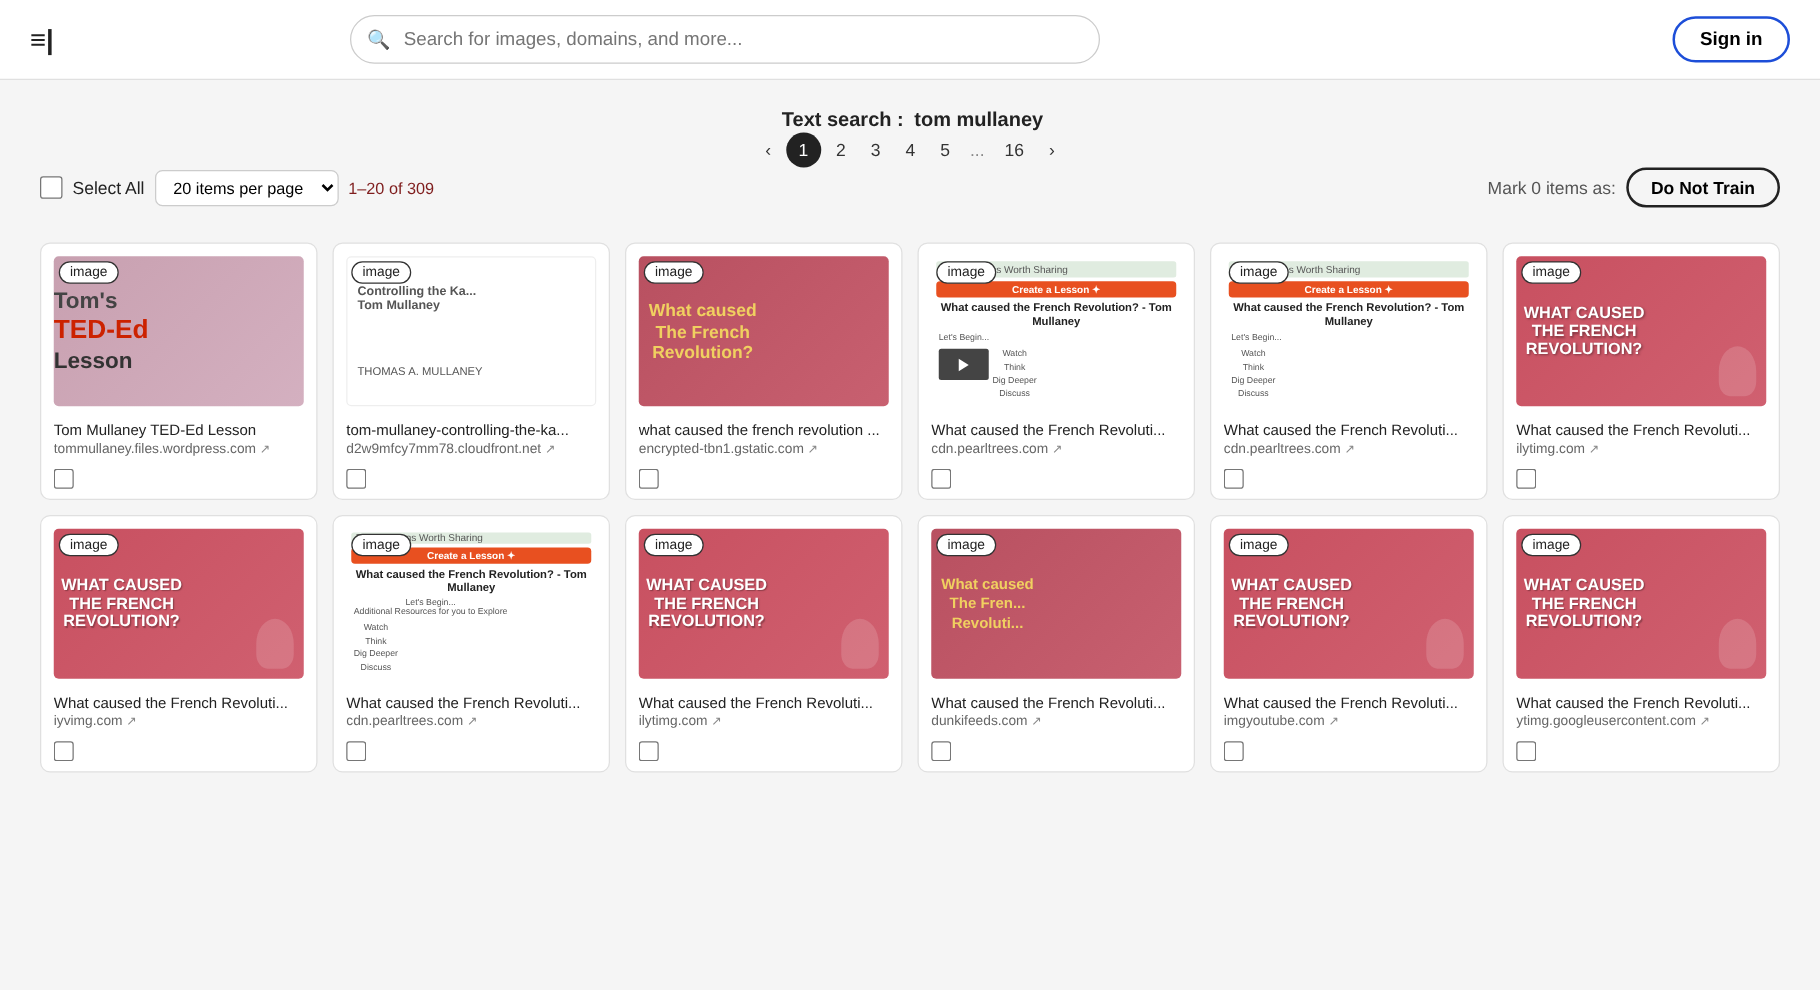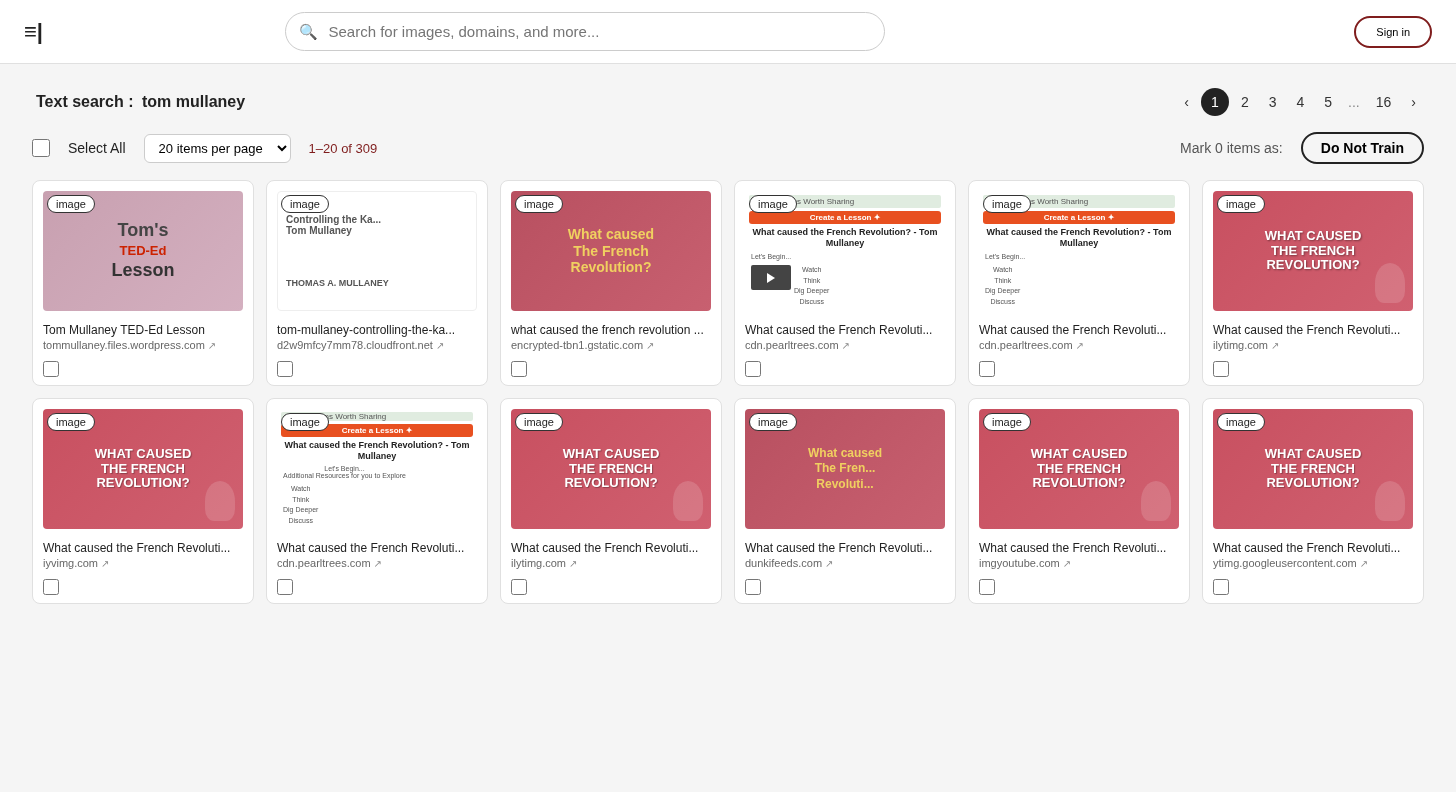--- a/index.html
+++ b/index.html
@@ -47,39 +47,39 @@
     .search-icon-wrap {
       position: absolute;
       left: 14px;
       top: 50%;
       transform: translateY(-50%);
       color: #888;
       font-size: 15px;
     }
     .sign-in-btn {
       margin-left: auto;
-      border: 2px solid #7f1d1d;
+      border: 2px solid #1d4ed8;
       border-radius: 24px;
       padding: 8px 20px;
-      font-size: 11px;
-      font-weight: 400;
+      font-size: 15px;
+      font-weight: 700;
       background: transparent;
       cursor: pointer;
       white-space: nowrap;
     }
 
     
     .main { padding: 24px 32px; }
 
     
     .text-search-row {
       display: flex;
       align-items: center;
-      justify-content: space-between;
-      margin-bottom: 16px;
+      justify-content: flex-end;
+      flex-direction: column;
     }
     .text-search-label {
       font-size: 16px;
       color: #555;
     }
     .text-search-label span {
       font-weight: 600;
       color: #222;
       margin-left: 4px;
     }
@@ -105,22 +105,22 @@
       width: 28px;
       height: 28px;
       padding: 0;
     }
     .pagination .dots { padding: 4px 4px; color: #888; }
 
     
     .controls-row {
       display: flex;
       align-items: center;
-      gap: 18px;
-      margin-bottom: 16px;
+      gap: 8px;
+      margin-bottom: 28px;
     }
     .select-all-checkbox {
       width: 18px;
       height: 18px;
       cursor: pointer;
       accent-color: #222;
     }
     .select-all-label {
       font-size: 14px;
       font-weight: 500;
@@ -181,21 +181,21 @@
       padding: 2px 8px;
       font-size: 11px;
       font-weight: 500;
       z-index: 2;
     }
     .thumb-placeholder {
       width: 100%;
       height: 120px;
       border-radius: 4px;
       display: flex;
-      align-items: center;
+      align-items: flex-start;
       justify-content: center;
       font-size: 11px;
       color: #666;
       text-align: center;
       overflow: hidden;
       position: relative;
     }
     .card-info {
       padding: 6px 10px 4px;
     }
@@ -343,21 +343,21 @@
     <button class="do-not-train-btn">Do Not Train</button>
   </div>
 
   <div class="image-grid">
 
     <div class="image-card">
       <div class="image-card-inner">
         <span class="image-badge">image</span>
         <div class="thumb-placeholder thumb-ted-lesson">
           <div style="color:#444;font-size:18px;font-weight:900;line-height:1.1;">Tom's</div>
-          <div style="color:#cc2200;font-size:13px;font-weight:900;">TED-Ed</div>
+          <div style="color:#cc2200;font-size:21px;font-weight:900;">TED-Ed</div>
           <div style="color:#333;font-size:18px;font-weight:900;">Lesson</div>
         </div>
       </div>
       <div class="card-info">
         <div class="card-title">Tom Mullaney TED-Ed Lesson</div>
         <div class="card-domain">
           <span>tommullaney.files.wordpress.com</span>
           <span class="external-icon">↗</span>
         </div>
       </div>
@@ -375,21 +375,21 @@
             <div class="doc-line" style="width:90%"></div>
             <div class="doc-line" style="width:85%"></div>
             <div class="doc-line" style="width:88%"></div>
             <div class="doc-line" style="width:82%"></div>
             <div class="doc-line" style="width:90%"></div>
             <div class="doc-line" style="width:75%"></div>
             <div class="doc-line" style="width:80%"></div>
             <div class="doc-line" style="width:85%"></div>
             <div class="doc-line" style="width:70%"></div>
           </div>
-          <div style="font-weight:700;font-size:9px;margin-top:4px;">THOMAS A. MULLANEY</div>
+          <div style="font-weight:400;font-size:9px;margin-top:4px;">THOMAS A. MULLANEY</div>
         </div>
       </div>
       <div class="card-info">
         <div class="card-title">tom-mullaney-controlling-the-ka...</div>
         <div class="card-domain">
           <span>d2w9mfcy7mm78.cloudfront.net</span>
           <span class="external-icon">↗</span>
         </div>
       </div>
       <div class="card-checkbox-row">

